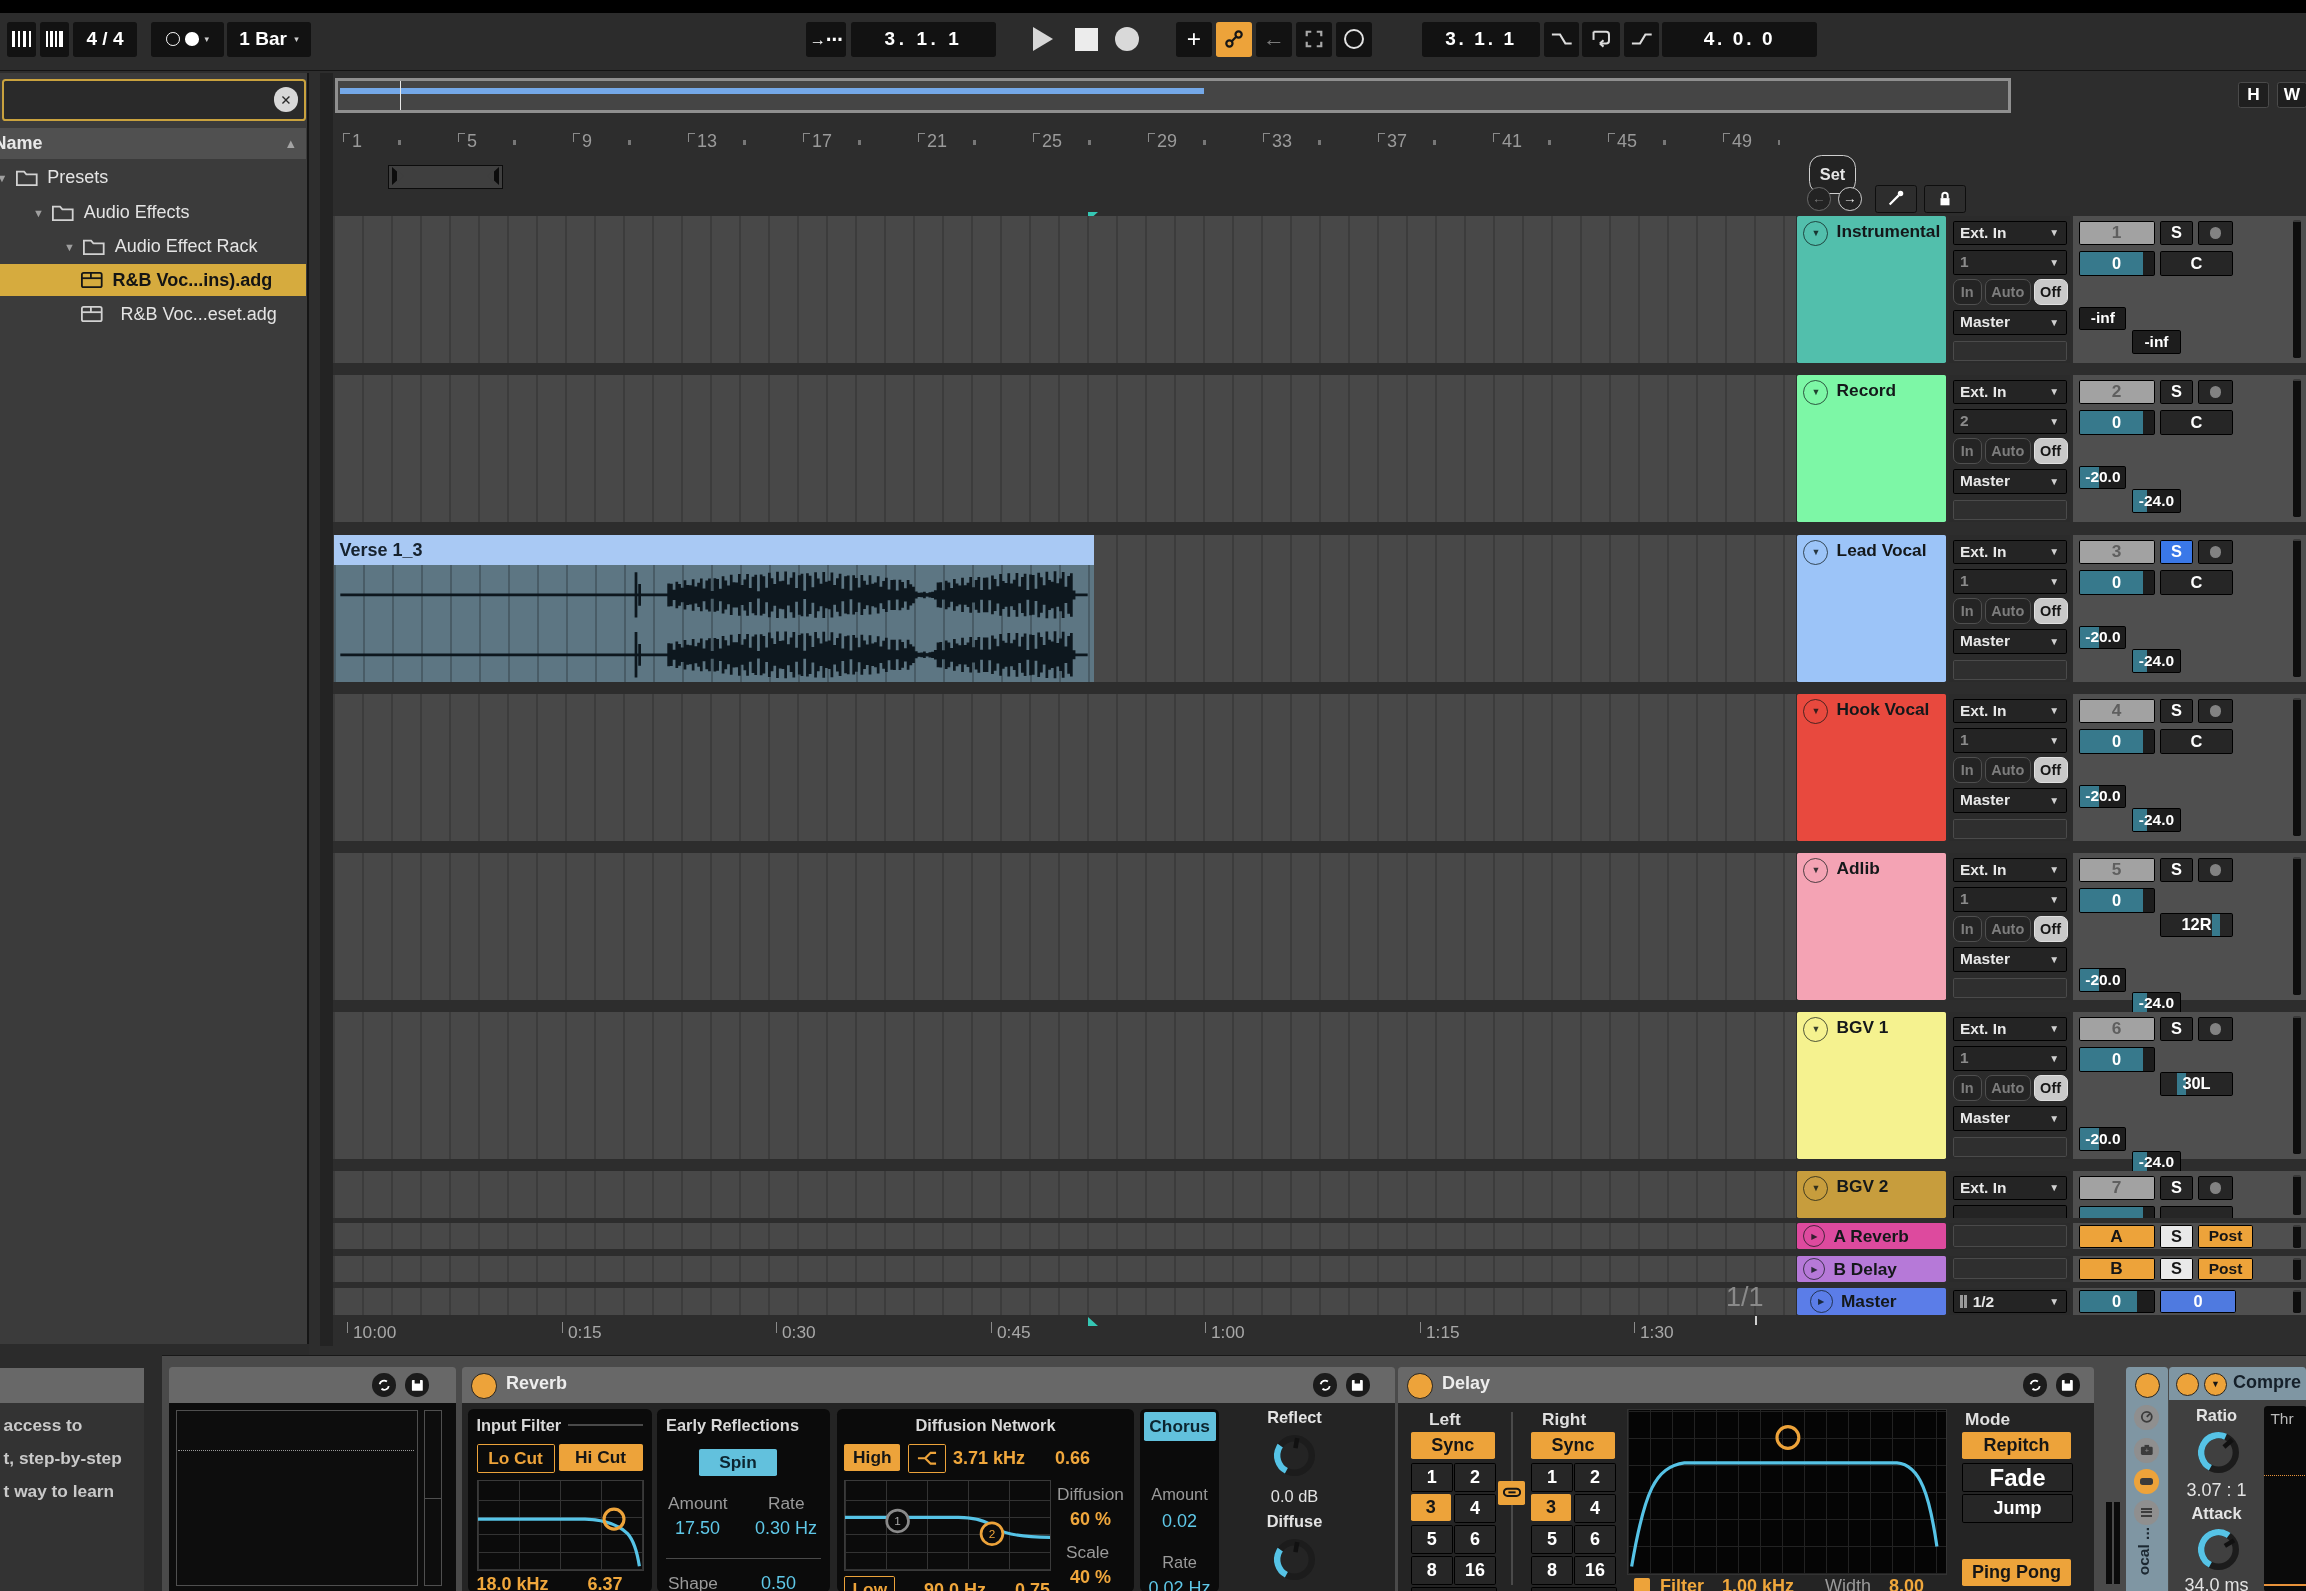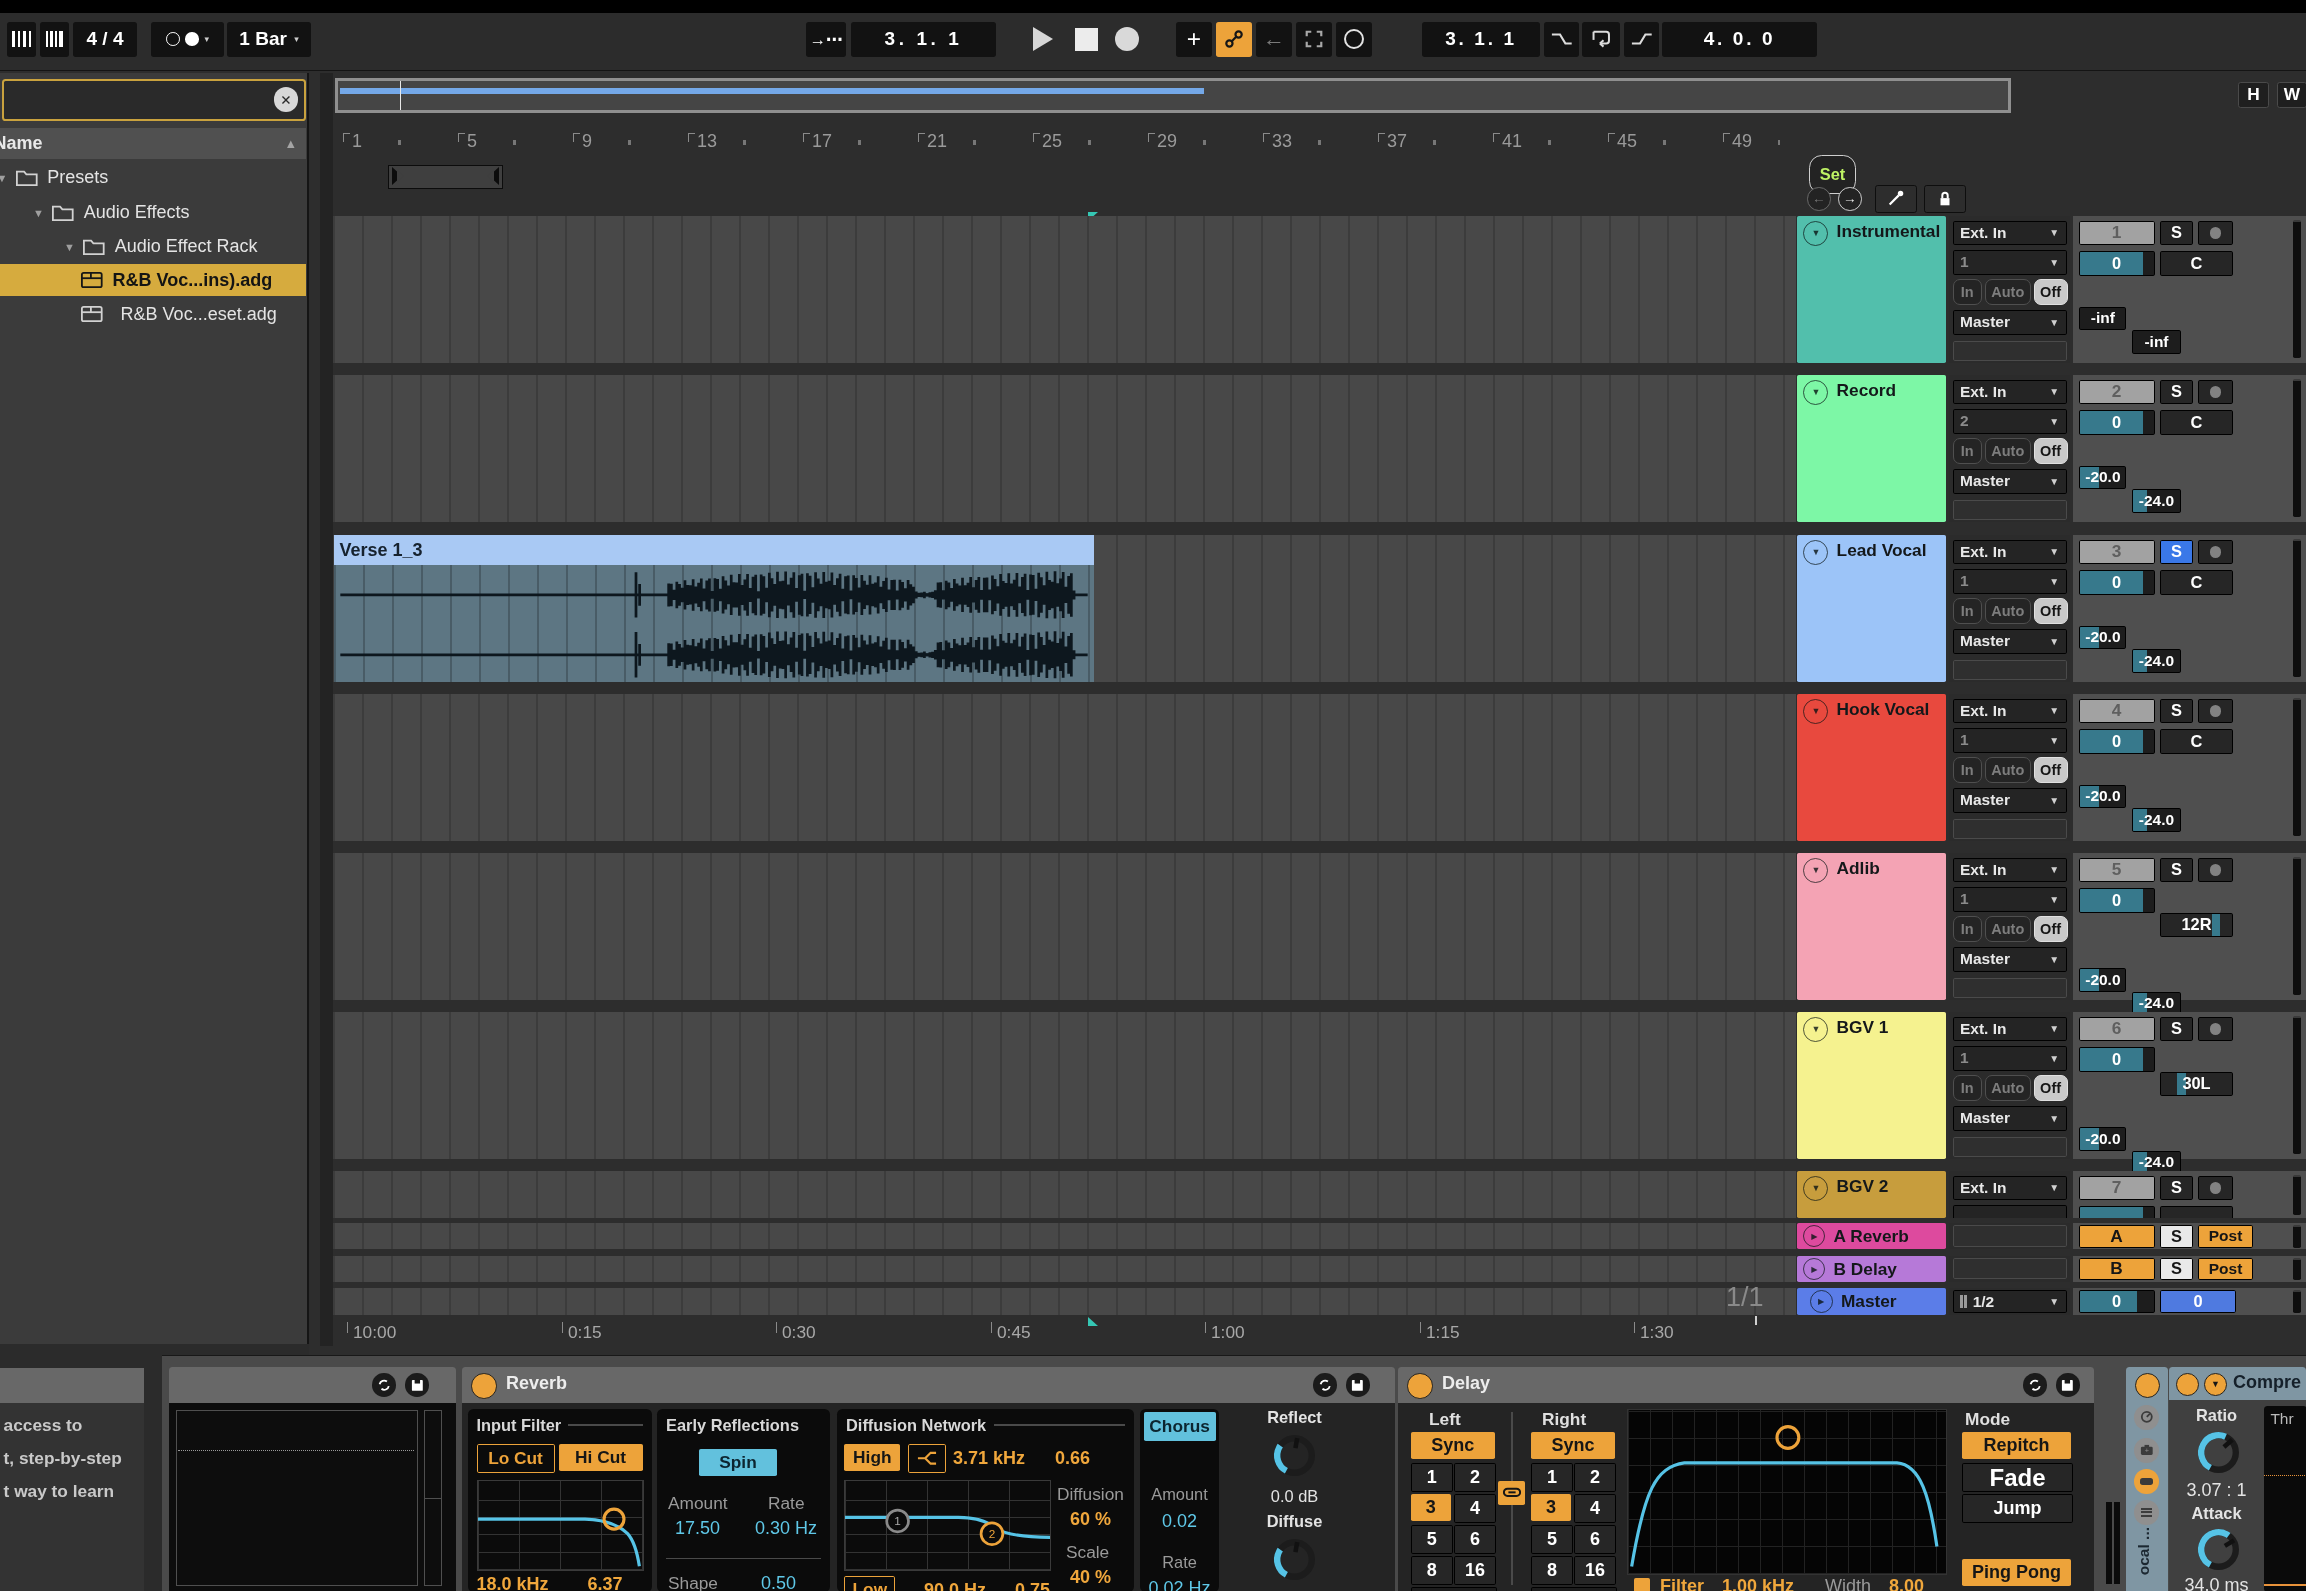--- a/index.html
+++ b/index.html
@@ -233,21 +233,21 @@
   <span class="tl" style="left:235px;top:3.6px;">0:15</span>
   <span class="tl" style="left:449px;top:3.6px;">0:30</span>
   <span class="tl" style="left:664px;top:3.6px;">0:45</span>
   <span class="tl" style="left:878px;top:3.6px;">1:00</span>
   <span class="tl" style="left:1093px;top:3.6px;">1:15</span>
   <span class="tl" style="left:1307px;top:3.6px;">1:30</span>
 </div>
 <div class="a" style="left:1726px;top:1282px;font-size:27px;color:#8a8a8a;">1/1</div>
 <div class="a" style="left:1755px;top:1316px;width:1.8px;height:9px;background:#d0d0d0;"></div>
 
-<div class="a" style="left:1809px;top:155px;width:47px;height:39px;border:1.8px solid #cfcfcf;border-radius:12.7px;color:#bef264;font-size:16.4px;font-weight:700;display:flex;align-items:center;justify-content:center;background:#232323;">Set</div>
+<div class="a" style="left:1809px;top:155px;width:47px;height:39px;border:1.8px solid #cfcfcf;border-radius:12.7px;color:#e5e5e5;font-size:16.4px;font-weight:700;display:flex;align-items:center;justify-content:center;background:#232323;">Set</div>
 <div class="a" style="left:1807px;top:187px;width:23.6px;height:23.6px;border:1.8px solid #6a6a6a;border-radius:50%;color:#777;display:flex;align-items:center;justify-content:center;font-size:13.6px;background:#232323;">←</div>
 <div class="a" style="left:1838px;top:187px;width:23.6px;height:23.6px;border:1.8px solid #cfcfcf;border-radius:50%;color:#eee;display:flex;align-items:center;justify-content:center;font-size:13.6px;background:#232323;">→</div>
 <div class="a" style="left:1875px;top:185px;width:42px;height:28px;background:#2d2d2d;border:1.8px solid #0e0e0e;border-radius:2.7px;display:flex;align-items:center;justify-content:center;">
   <svg width="20" height="20" viewBox="0 0 22 22">
       <line x1="4" y1="17" x2="14" y2="7" stroke="#fff" stroke-width="2.4"></line>
       <circle cx="16" cy="5" r="3" fill="#fff"></circle>
     </svg>
 </div>
 <div class="a" style="left:1924px;top:185px;width:42px;height:28px;background:#2d2d2d;border:1.8px solid #0e0e0e;border-radius:2.7px;display:flex;align-items:center;justify-content:center;">
   <svg width="18" height="18" viewBox="0 0 20 20">
@@ -689,21 +689,21 @@
       <span class="gry" style="position:absolute;left:11px;top:84px;font-size:17.3px;">Amount</span>
       <span class="gry" style="position:absolute;left:111px;top:84px;font-size:17.3px;">Rate</span>
       <span class="blu" style="position:absolute;left:18px;top:109px;font-size:18px;">17.50</span>
       <span class="blu" style="position:absolute;left:98px;top:109px;font-size:18px;">0.30 Hz</span>
       <div class="hair" style="position:absolute;left:9px;top:149px;width:155px;"></div>
       <span class="gry" style="position:absolute;left:11px;top:164px;font-size:17.3px;">Shape</span>
       <span class="blu" style="position:absolute;left:104px;top:164px;font-size:18px;">0.50</span>
     </div>
 
     <div class="panel" style="position:absolute;left:375px;top:5.5px;width:297px;height:183px;">
-      <div style="margin:7.3px 9px 0;display:flex;align-items:center;gap:7.3px;">
+      <div style="margin:7.3px 9px 0;display:flex;align-items:center;gap:7.3px;flex-direction:column;">
           <span class="plabel">Diffusion Network</span>
           <span class="hair" style="flex:1;"></span>
         </div>
       <div class="ob" style="position:absolute;left:7.3px;top:35px;width:56px;height:27px;">High</div>
       <div class="obo" style="position:absolute;left:71px;top:35px;width:36px;height:27px;">
         <svg width="22" height="14.5" viewBox="0 0 24 16" fill="none" stroke="#eda33a" stroke-width="2.4">
             <path d="M2 8h8M10 8l6-6h6M10 8l6 6h6"></path>
           </svg>
       </div>
       <span class="org" style="position:absolute;left:116px;top:39px;font-size:18px;font-weight:700;">3.71 kHz</span>

